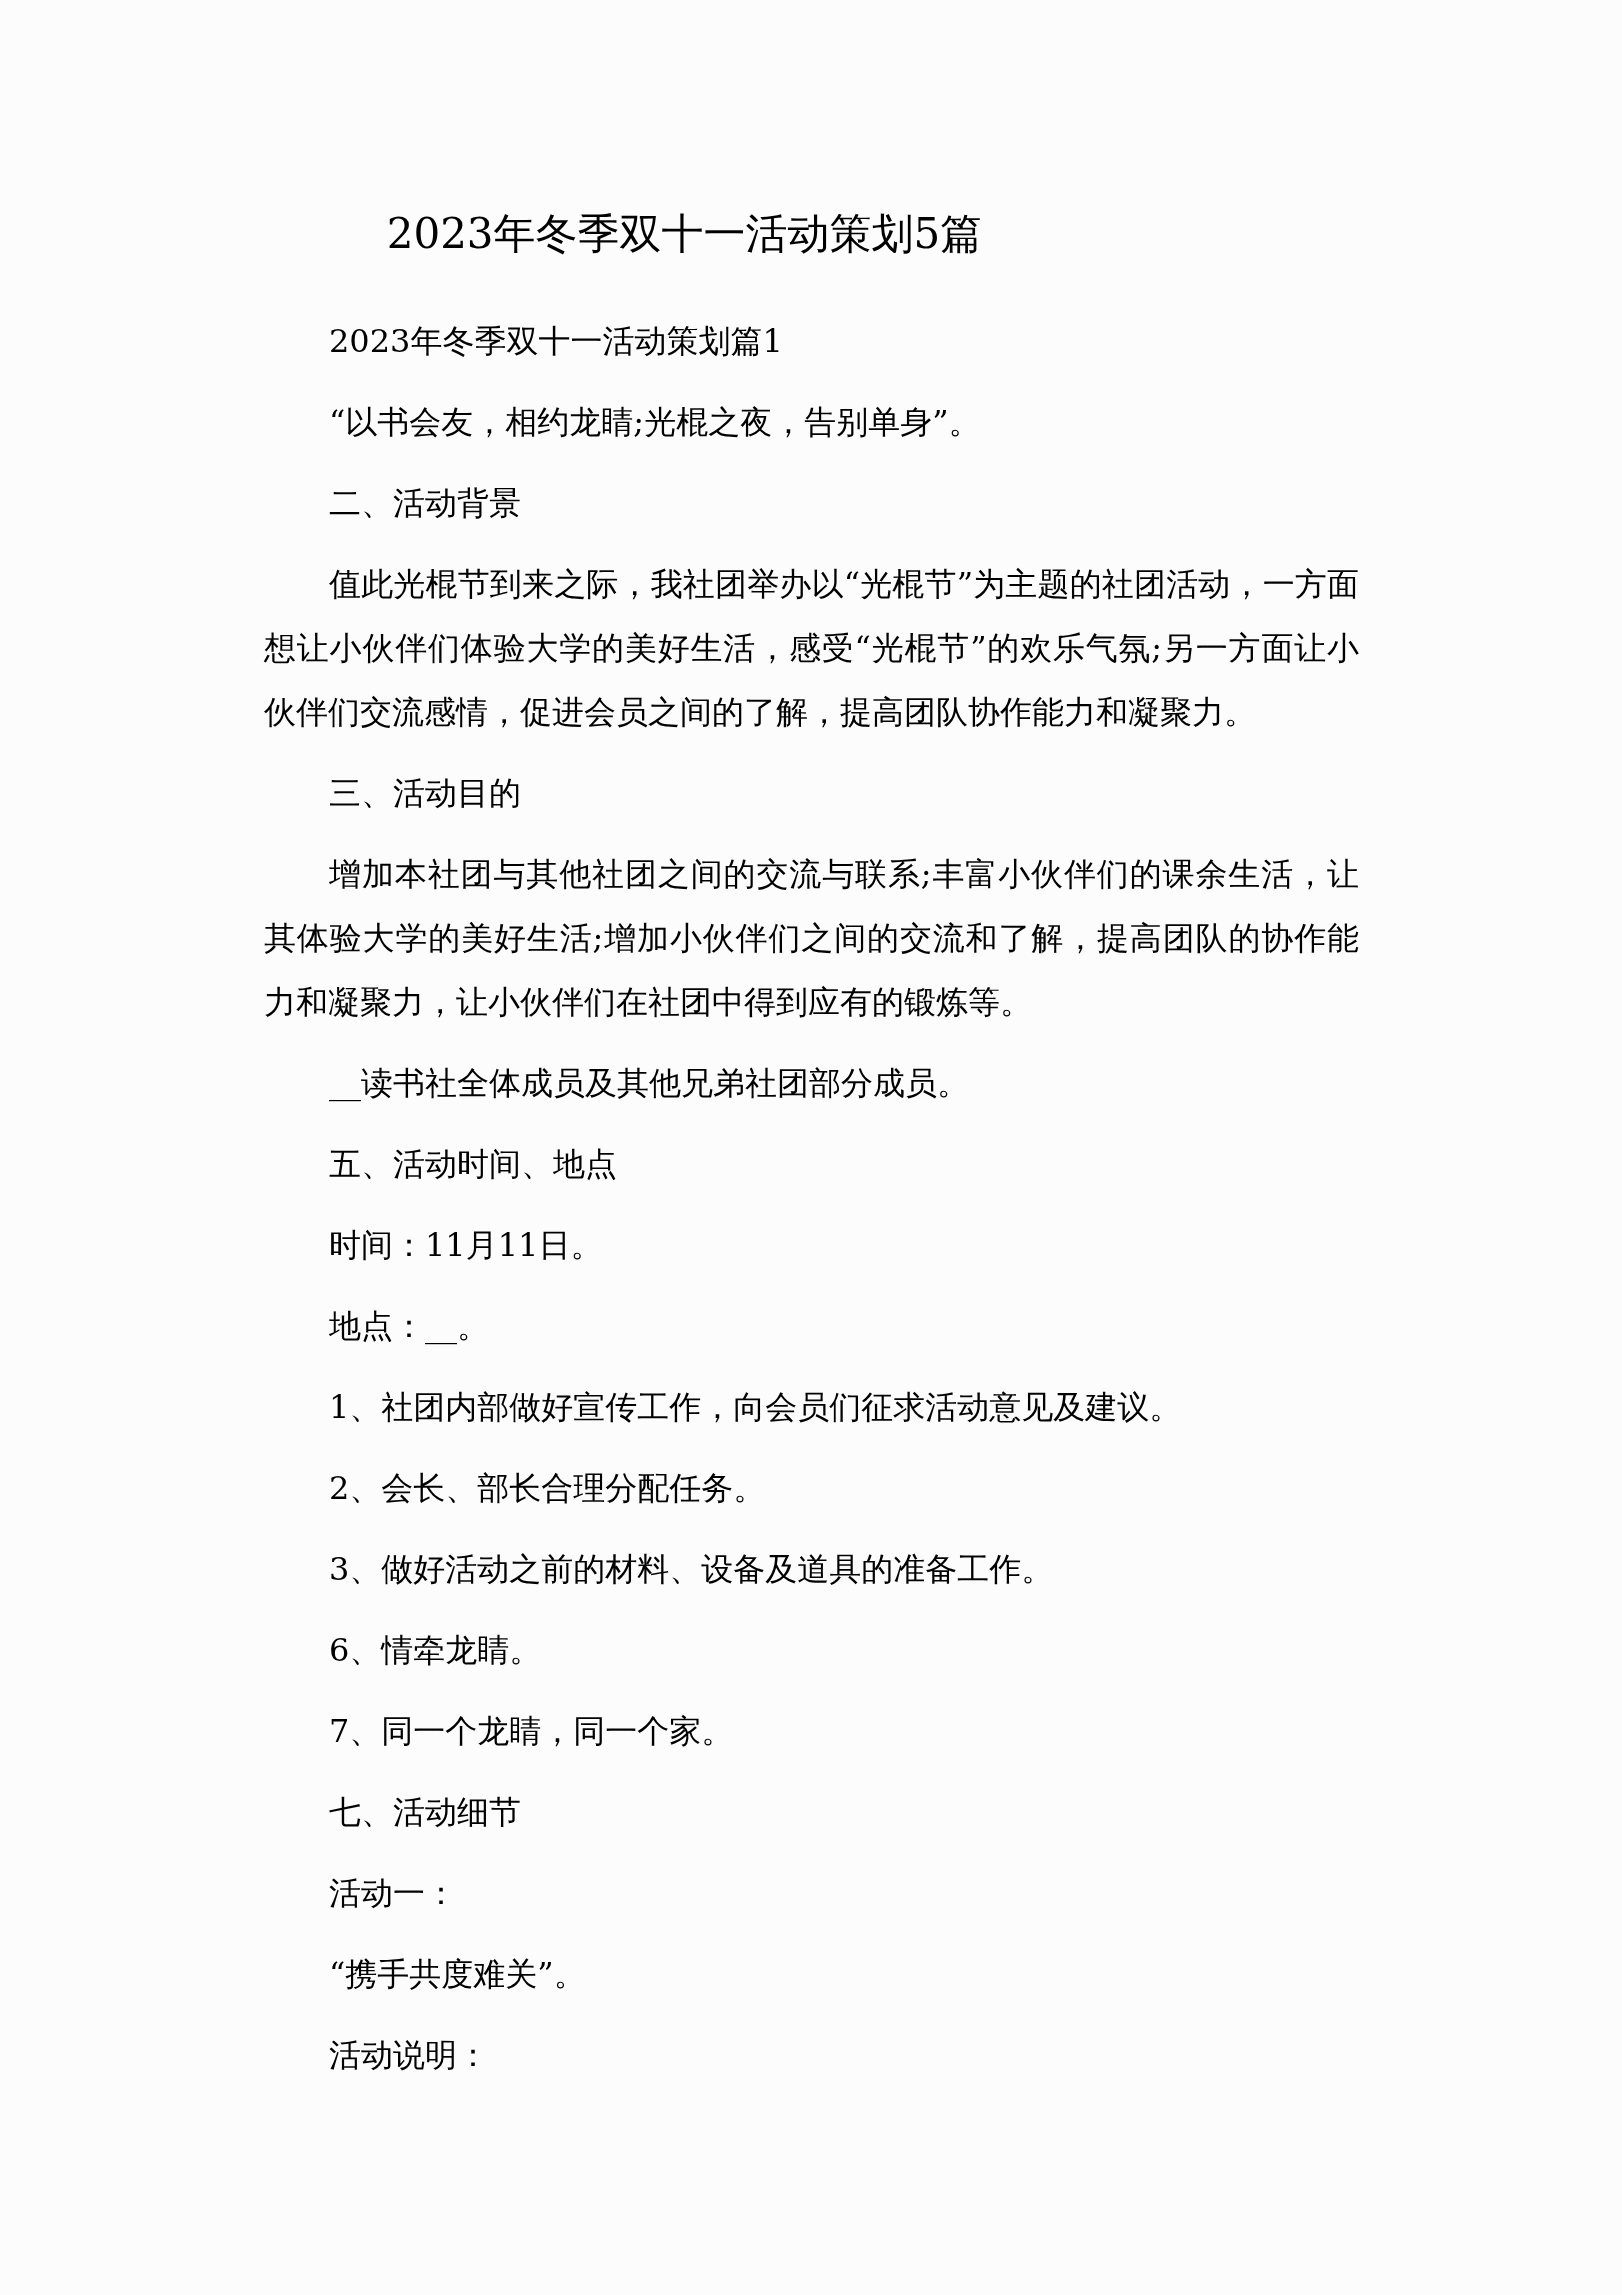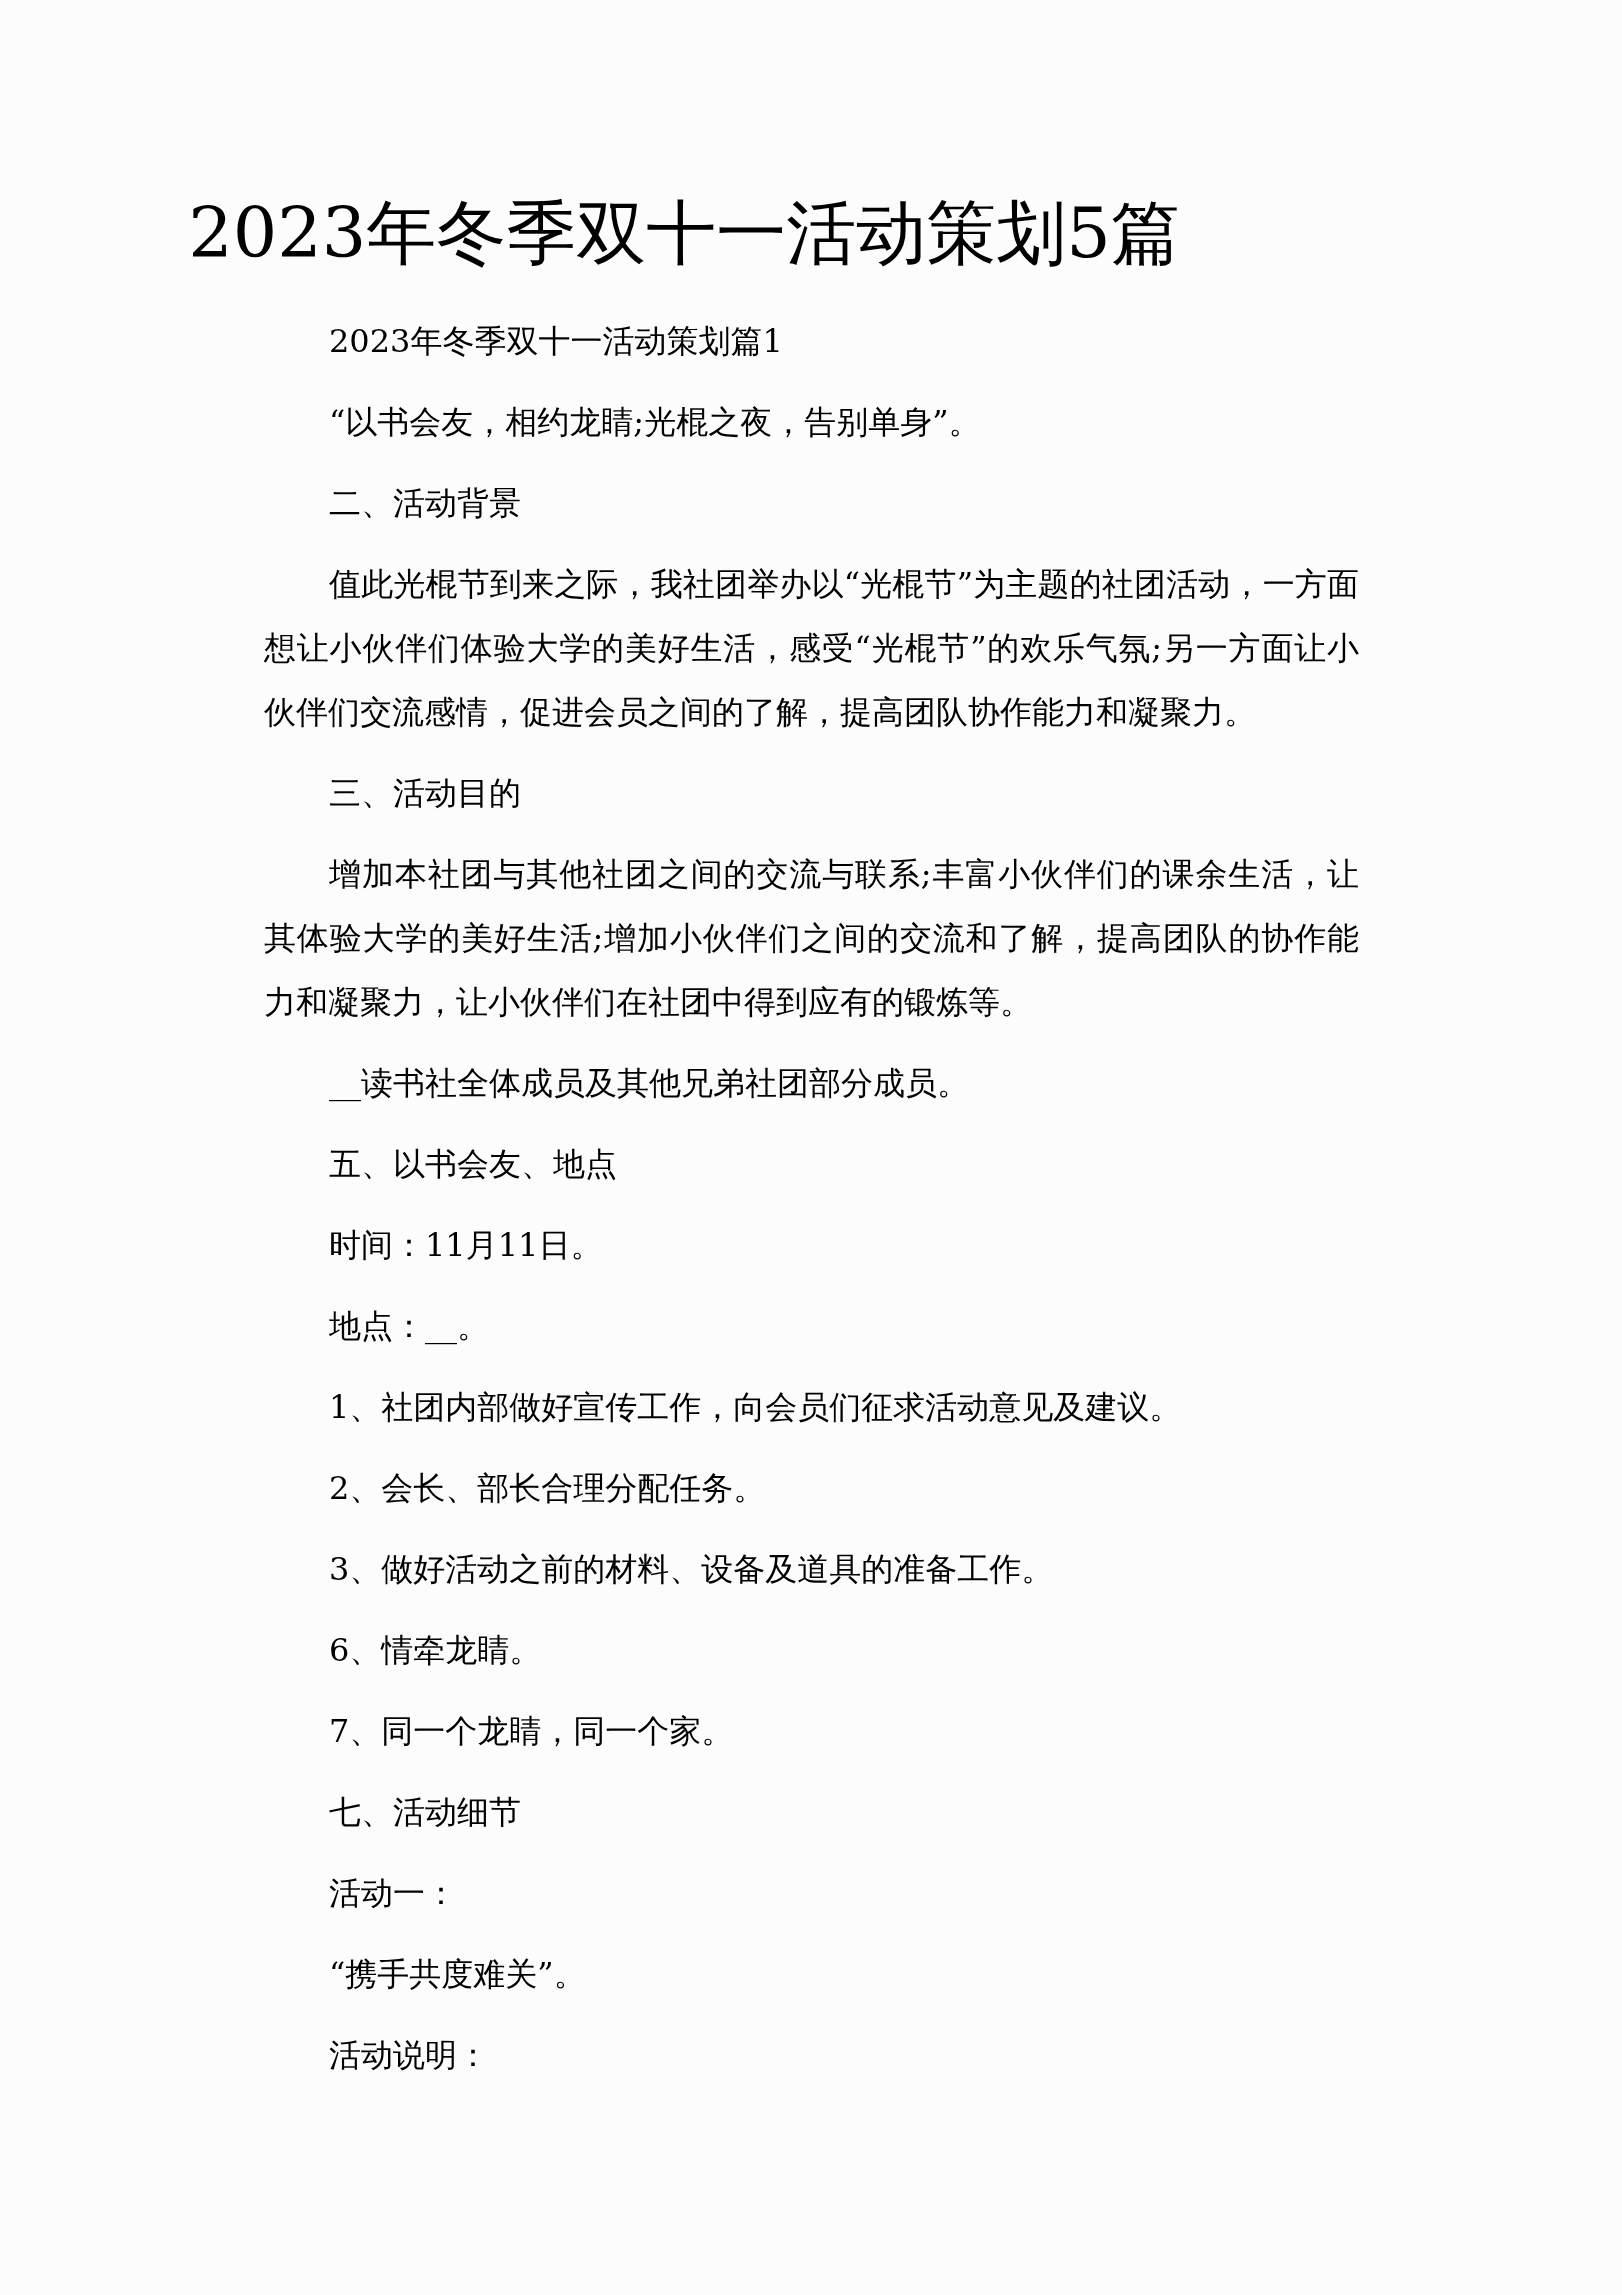--- a/index.html
+++ b/index.html
@@ -20,21 +20,21 @@
       left: 247px;
       top: 0;
       width: 1129px;
     }
     .doc-title {
       position: absolute;
       left: -247px;
       width: 1369px;
       top: 194px;
       text-align: center;
-      font-size: 70px;
+      font-size: 42px;
       line-height: 79px;
       font-weight: normal;
       margin: 0;
       letter-spacing: 0;
     }
     .body {
       position: absolute;
       top: 292px;
       left: 0;
       width: 1129px;
@@ -59,21 +59,21 @@
 <div class="page">
   <h1 class="doc-title">2023年冬季双十一活动策划5篇</h1>
   <div class="body">
     <p class="para">2023年冬季双十一活动策划篇1</p>
     <p class="para">“以书会友，相约龙睛;光棍之夜，告别单身”。</p>
     <p class="para heading">二、活动背景</p>
     <p class="para">值此光棍节到来之际，我社团举办以“光棍节”为主题的社团活动，一方面想让小伙伴们体验大学的美好生活，感受“光棍节”的欢乐气氛;另一方面让小伙伴们交流感情，促进会员之间的了解，提高团队协作能力和凝聚力。</p>
     <p class="para heading">三、活动目的</p>
     <p class="para">增加本社团与其他社团之间的交流与联系;丰富小伙伴们的课余生活，让其体验大学的美好生活;增加小伙伴们之间的交流和了解，提高团队的协作能力和凝聚力，让小伙伴们在社团中得到应有的锻炼等。</p>
     <p class="para">__读书社全体成员及其他兄弟社团部分成员。</p>
-    <p class="para heading">五、以书会友、地点</p>
+    <p class="para heading">五、活动时间、地点</p>
     <p class="para">时间：11月11日。</p>
     <p class="para">地点：__。</p>
     <p class="para">1、社团内部做好宣传工作，向会员们征求活动意见及建议。</p>
     <p class="para">2、会长、部长合理分配任务。</p>
     <p class="para">3、做好活动之前的材料、设备及道具的准备工作。</p>
     <p class="para">6、情牵龙睛。</p>
     <p class="para">7、同一个龙睛，同一个家。</p>
     <p class="para heading">七、活动细节</p>
     <p class="para">活动一：</p>
     <p class="para">“携手共度难关”。</p>

